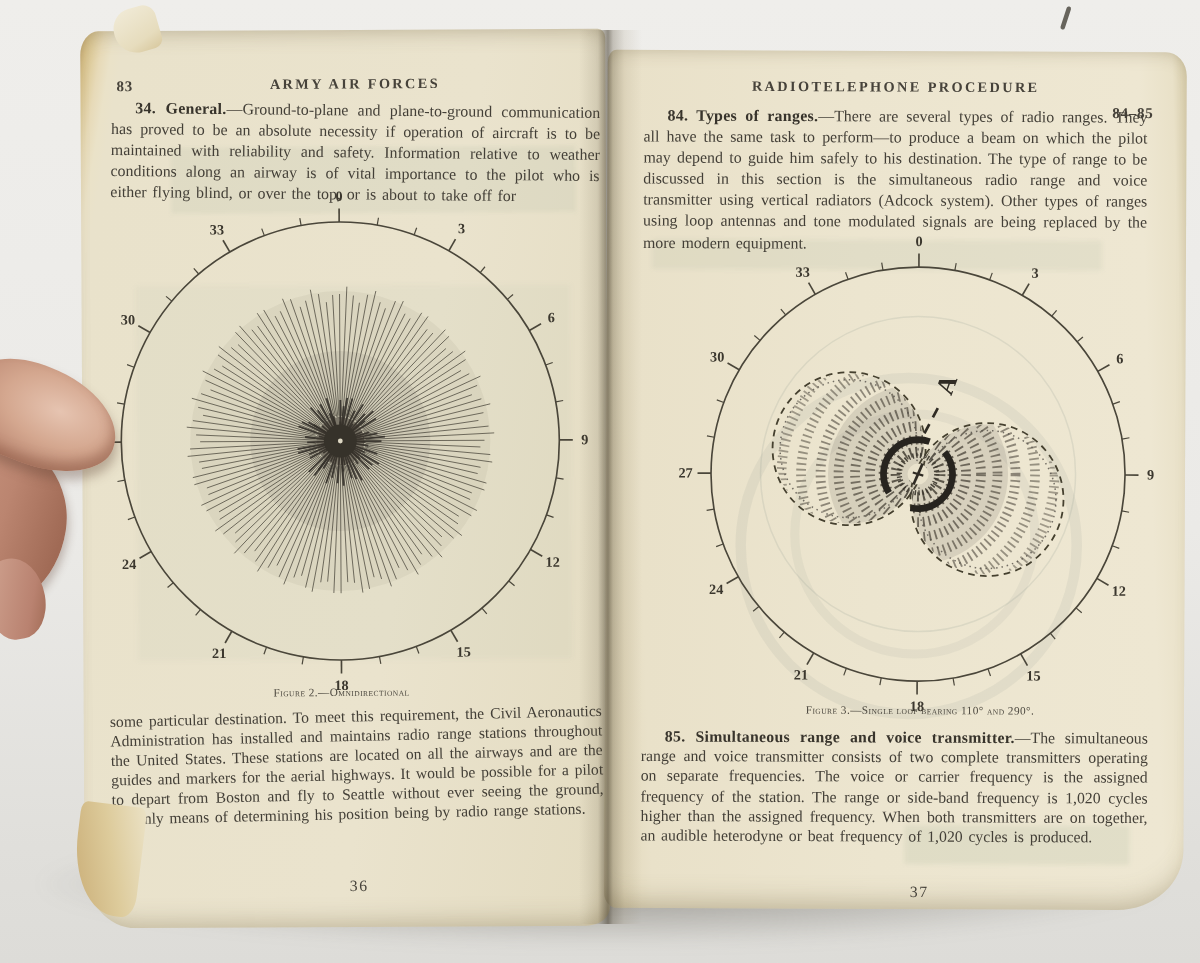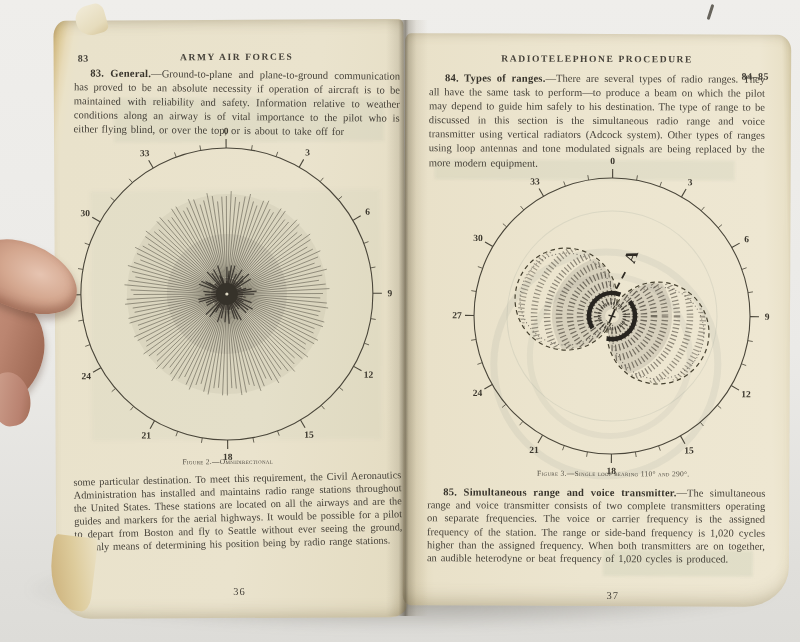--- a/index.html
+++ b/index.html
@@ -66,21 +66,21 @@
   <div class="page page-left">
     <div class="ghost" style="left:60px;top:78px;width:270px;height:44px;background:rgba(140,158,136,.10);"></div>
     <div class="ghost" style="left:36px;top:170px;width:290px;height:250px;background:rgba(130,150,130,.06);"></div>
 
     <div class="hdr" style="left:22px;top:32px;width:322px;">
       <span class="folio" style="left:2px;text-align:right;">83</span>
       <span class="rtitle">ARMY AIR FORCES</span>
     </div>
 
     <div class="para" style="left:20px;top:48px;width:326px;text-indent:16px;transform:rotate(.9deg);">
-      <b class="lead">83. General.</b><span>—Ground-to-plane and plane-to-ground communication has proved to be an absolute necessity if operation of aircraft is to be maintained with reliability and safety.  Information relative to weather conditions along an airway is of vital importance to the pilot who is either flying blind, or over the top, or is about to take off for</span>
+      <b class="lead">34. General.</b><span>—Ground-to-plane and plane-to-ground communication has proved to be an absolute necessity if operation of aircraft is to be maintained with reliability and safety.  Information relative to weather conditions along an airway is of vital importance to the pilot who is either flying blind, or over the top, or is about to take off for</span>
     </div>
 
     <svg class="fig" id="fig2" style="left:4px;top:104px;" width="336" height="336" viewBox="0 0 336 336">
         <g>
           <circle cx="168" cy="170" r="146" fill="none" stroke="#4a463a" stroke-width="1.1"></circle>
           <line x1="168" y1="24" x2="168" y2="15" stroke="#4a463a" stroke-width="1.1"></line>
           <line x1="193.35263393937183" y1="26.218068060217632" x2="194.2208748277065" y2="21.294029295156577" stroke="#4a463a" stroke-width="0.8"></line>
           <line x1="217.93494092554764" y1="32.80487736525737" x2="219.64504164217598" y2="28.106414261327814" stroke="#4a463a" stroke-width="0.8"></line>
           <line x1="241" y1="43.56029104747195" x2="245.5" y2="35.76606241341199" stroke="#4a463a" stroke-width="1.1"></line>
           <line x1="261.84699101423473" y1="58.15751130462921" x2="265.0609290626674" y2="54.32728908903432" stroke="#4a463a" stroke-width="0.8"></line>

